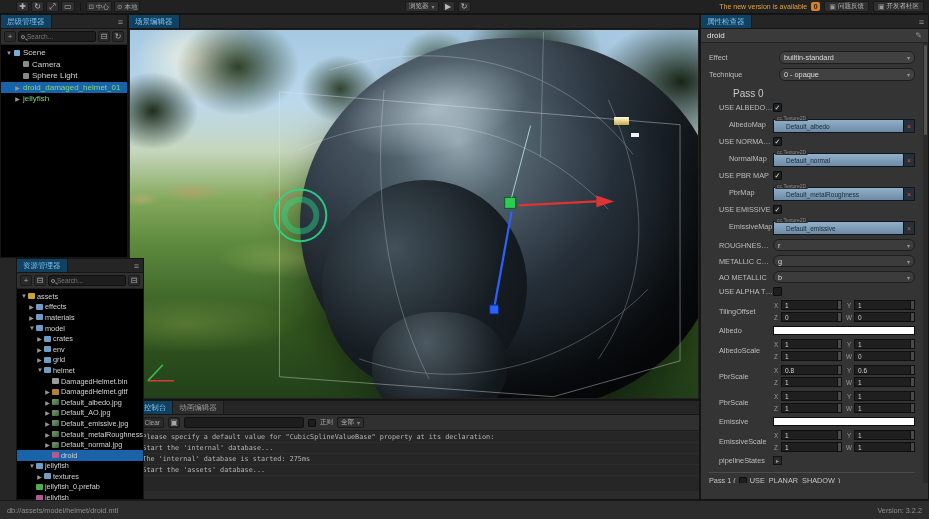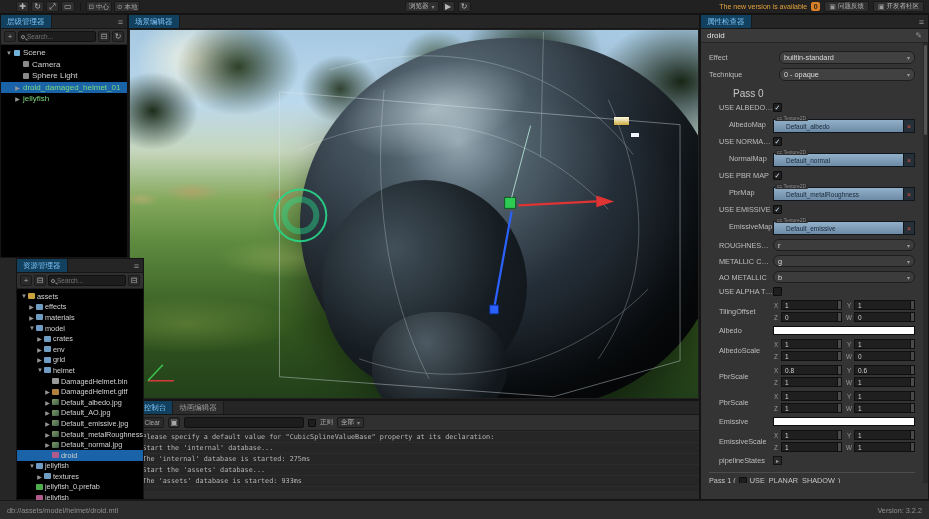--- a/index.html
+++ b/index.html
@@ -328,24 +328,20 @@
           <span>Start the 'internal' database...</span>
         </div>
       <div class="logrow">
           <span class="lcaret">▶</span>
           <span>The 'internal' database is started: 275ms</span>
         </div>
       <div class="logrow">
           <span class="lcaret">▶</span>
           <span>Start the 'assets' database...</span>
         </div>
-      <div class="logrow">
-          <span class="lcaret">▶</span>
-          <span>The 'assets' database is started: 933ms</span>
-        </div>
     </div>
   </div>
 
   <div class="panel assetsp">
     <div class="tabbar">
       <div class="tab active">
           <span>资源管理器</span>
         </div>
       <span class="menu-ic">≡</span>
     </div>

